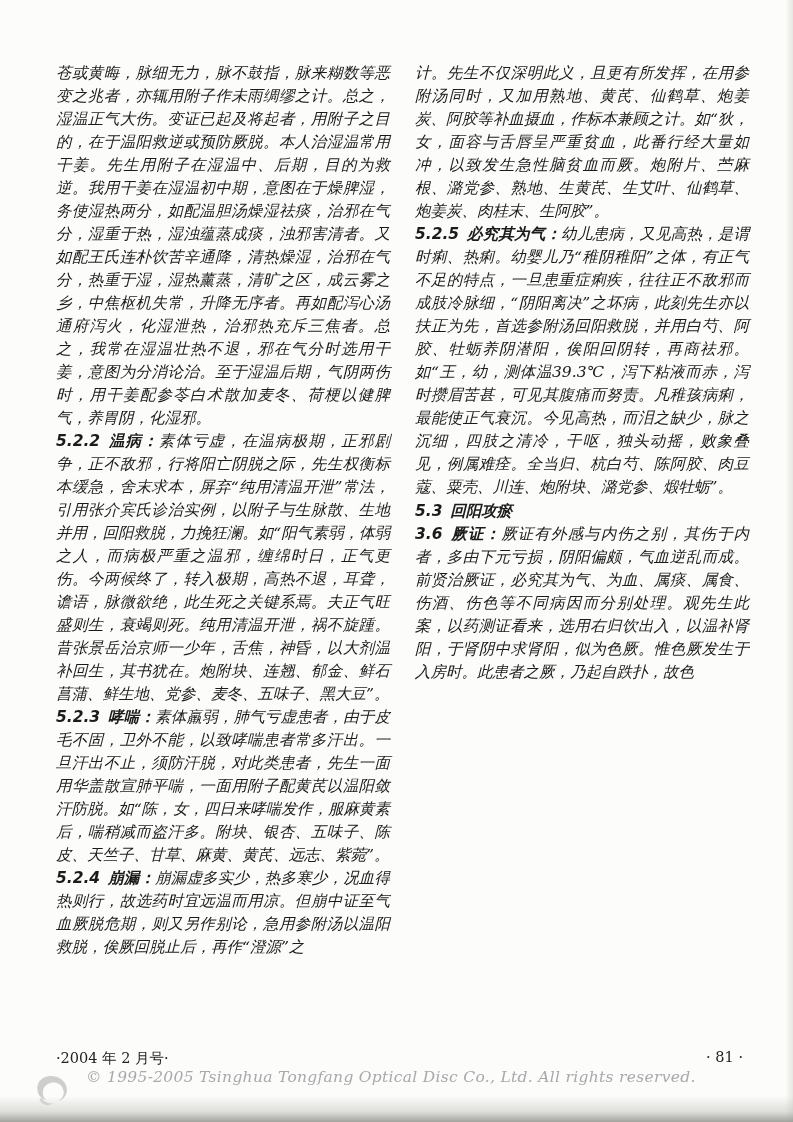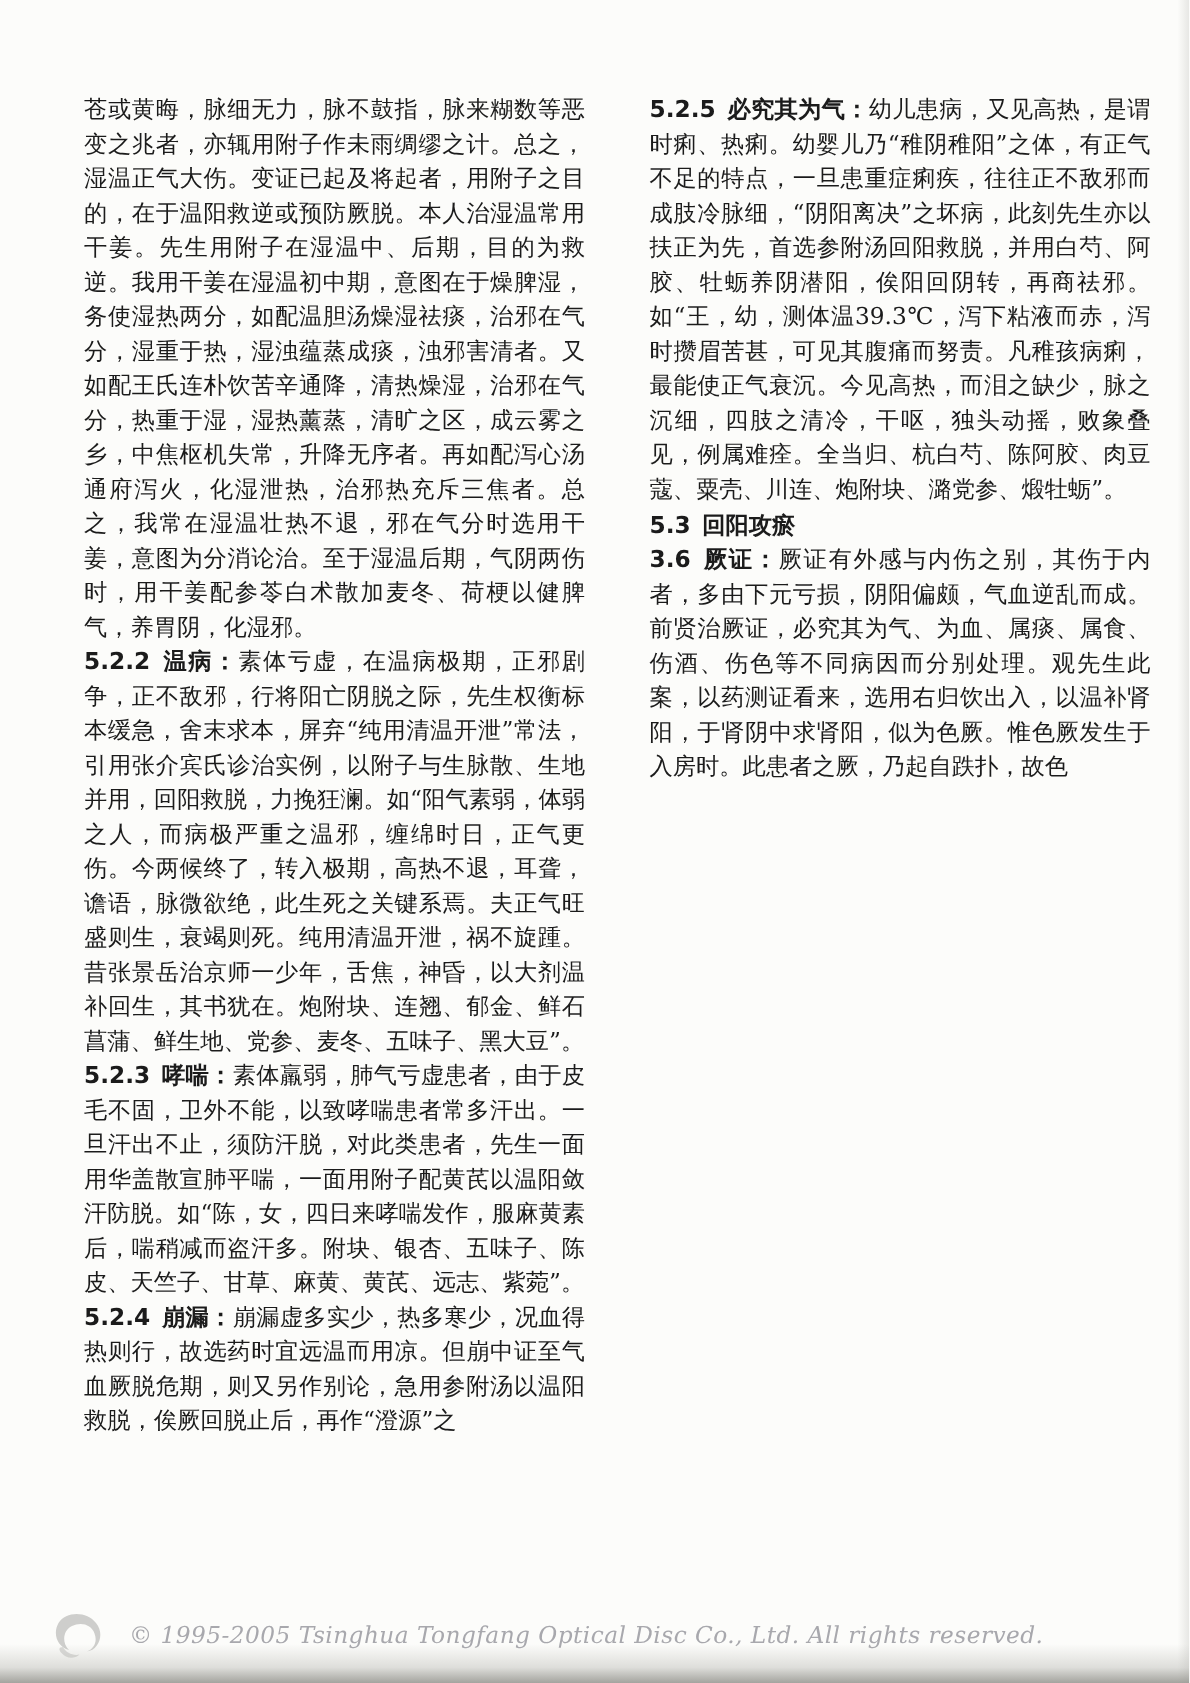--- a/index.html
+++ b/index.html
@@ -6,21 +6,21 @@
   .page{
     position:relative;
     width:793px;height:1122px;
     background:#fcfcfa;
     overflow:hidden;
     font-family:"DejaVu Serif","Liberation Serif",serif;
     color:#1b1b1b;
   }
   .text-area{
     position:absolute;top:62px;left:56px;
-    display:flex;gap:43px;
+    display:flex;gap:25px;font-style:italic;
   }
   .col{width:334px;}
   .col p{
     margin:0;
     font-size:15.5px;
     line-height:23px;
     text-align:justify;
     text-justify:inter-ideograph;
   }
   .col p.indent{text-indent:2em;}
@@ -29,21 +29,21 @@
     font-weight:700;
   }
   .heading{font-weight:700;}
   .footer{
     position:absolute;top:1049px;left:56px;width:687px;
     display:flex;justify-content:space-between;
     font-size:14.5px;color:#222;
   }
   .copyright-row{
     position:absolute;top:1068px;left:28px;
-    display:flex;align-items:center;gap:12px;
+    display:flex;align-items:flex-start;gap:12px;
   }
   .logo{width:46px;height:44px;display:inline-block;opacity:.85;}
   .copyright-text{
     font-style:italic;
     font-size:15.5px;
     color:#a8a8ad;
     letter-spacing:.3px;
   }
   .scan-edge{
     position:absolute;left:0;right:0;bottom:0;height:26px;
@@ -63,26 +63,31 @@
 <div class="page">
 
   <div class="text-area">
     <div class="col">
         <p class="para">苍或黄晦，脉细无力，脉不鼓指，脉来糊数等恶变之兆者，亦辄用附子作未雨绸缪之计。总之，湿温正气大伤。变证已起及将起者，用附子之目的，在于温阳救逆或预防厥脱。本人治湿温常用干姜。先生用附子在湿温中、后期，目的为救逆。我用干姜在湿温初中期，意图在于燥脾湿，务使湿热两分，如配温胆汤燥湿祛痰，治邪在气分，湿重于热，湿浊蕴蒸成痰，浊邪害清者。又如配王氏连朴饮苦辛通降，清热燥湿，治邪在气分，热重于湿，湿热薰蒸，清旷之区，成云雾之乡，中焦枢机失常，升降无序者。再如配泻心汤通府泻火，化湿泄热，治邪热充斥三焦者。总之，我常在湿温壮热不退，邪在气分时选用干姜，意图为分消论治。至于湿温后期，气阴两伤时，用干姜配参苓白术散加麦冬、荷梗以健脾气，养胃阴，化湿邪。</p>
         <p class="para"><b class="num">5.2.2</b> <b class="head">温病：</b>素体亏虚，在温病极期，正邪剧争，正不敌邪，行将阳亡阴脱之际，先生权衡标本缓急，舍末求本，屏弃“纯用清温开泄”常法，引用张介宾氏诊治实例，以附子与生脉散、生地并用，回阳救脱，力挽狂澜。如“阳气素弱，体弱之人，而病极严重之温邪，缠绵时日，正气更伤。今两候终了，转入极期，高热不退，耳聋，谵语，脉微欲绝，此生死之关键系焉。夫正气旺盛则生，衰竭则死。纯用清温开泄，祸不旋踵。昔张景岳治京师一少年，舌焦，神昏，以大剂温补回生，其书犹在。炮附块、连翘、郁金、鲜石菖蒲、鲜生地、党参、麦冬、五味子、黑大豆”。</p>
         <p class="para"><b class="num">5.2.3</b> <b class="head">哮喘：</b>素体羸弱，肺气亏虚患者，由于皮毛不固，卫外不能，以致哮喘患者常多汗出。一旦汗出不止，须防汗脱，对此类患者，先生一面用华盖散宣肺平喘，一面用附子配黄芪以温阳敛汗防脱。如“陈，女，四日来哮喘发作，服麻黄素后，喘稍减而盗汗多。附块、银杏、五味子、陈皮、天竺子、甘草、麻黄、黄芪、远志、紫菀”。</p>
         <p class="para"><b class="num">5.2.4</b> <b class="head">崩漏：</b>崩漏虚多实少，热多寒少，况血得热则行，故选药时宜远温而用凉。但崩中证至气血厥脱危期，则又另作别论，急用参附汤以温阳救脱，俟厥回脱止后，再作“澄源”之</p>
       </div>
     <div class="col">
+        <p class="para">计。先生不仅深明此义，且更有所发挥，在用参附汤同时，又加用熟地、黄芪、仙鹤草、炮姜炭、阿胶等补血摄血，作标本兼顾之计。如“狄，女，面容与舌唇呈严重贫血，此番行经大量如冲，以致发生急性脑贫血而厥。炮附片、苎麻根、潞党参、熟地、生黄芪、生艾叶、仙鹤草、炮姜炭、肉桂末、生阿胶”。</p>
         <p class="para"><b class="num">5.2.5</b> <b class="head">必究其为气：</b>幼儿患病，又见高热，是谓时痢、热痢。幼婴儿乃“稚阴稚阳”之体，有正气不足的特点，一旦患重症痢疾，往往正不敌邪而成肢冷脉细，“阴阳离决”之坏病，此刻先生亦以扶正为先，首选参附汤回阳救脱，并用白芍、阿胶、牡蛎养阴潜阳，俟阳回阴转，再商祛邪。如“王，幼，测体温39.3℃，泻下粘液而赤，泻时攒眉苦甚，可见其腹痛而努责。凡稚孩病痢，最能使正气衰沉。今见高热，而泪之缺少，脉之沉细，四肢之清冷，干呕，独头动摇，败象叠见，例属难痊。全当归、杭白芍、陈阿胶、肉豆蔻、粟壳、川连、炮附块、潞党参、煅牡蛎”。</p>
         <p class="heading"><b class="num">5.3</b> <b class="head">回阳攻瘀</b></p>
         <p class="para"><b class="num">3.6</b> <b class="head">厥证：</b>厥证有外感与内伤之别，其伤于内者，多由下元亏损，阴阳偏颇，气血逆乱而成。前贤治厥证，必究其为气、为血、属痰、属食、伤酒、伤色等不同病因而分别处理。观先生此案，以药测证看来，选用右归饮出入，以温补肾阳，于肾阴中求肾阳，似为色厥。惟色厥发生于入房时。此患者之厥，乃起自跌扑，故色</p>
       </div>
   </div>
 
+  <div class="footer">
+    <span>·2004 年 2 月号·</span>
+    <span>· 81 ·</span>
+  </div>
 
   <div class="copyright-row">
     <span class="logo">
       <svg viewBox="0 0 46 44" width="46" height="44" aria-hidden="true">
         <path d="M36 14c-6-8-20-8-25 0-4 7-1 16 7 18-5-5-4-13 2-16 6-3 13-1 15 5 2 5 0 10-5 12 8-1 12-12 6-19z" fill="#c7c7c4"></path>
         <path d="M14 30c2 4 7 6 11 5-3 3-9 3-12-1-2-2-2-4 1-4z" fill="#d4d4d1"></path>
       </svg>
     </span>
     <span class="copyright-text">© 1995-2005 Tsinghua Tongfang Optical Disc Co., Ltd.   All rights reserved.</span>
   </div>

